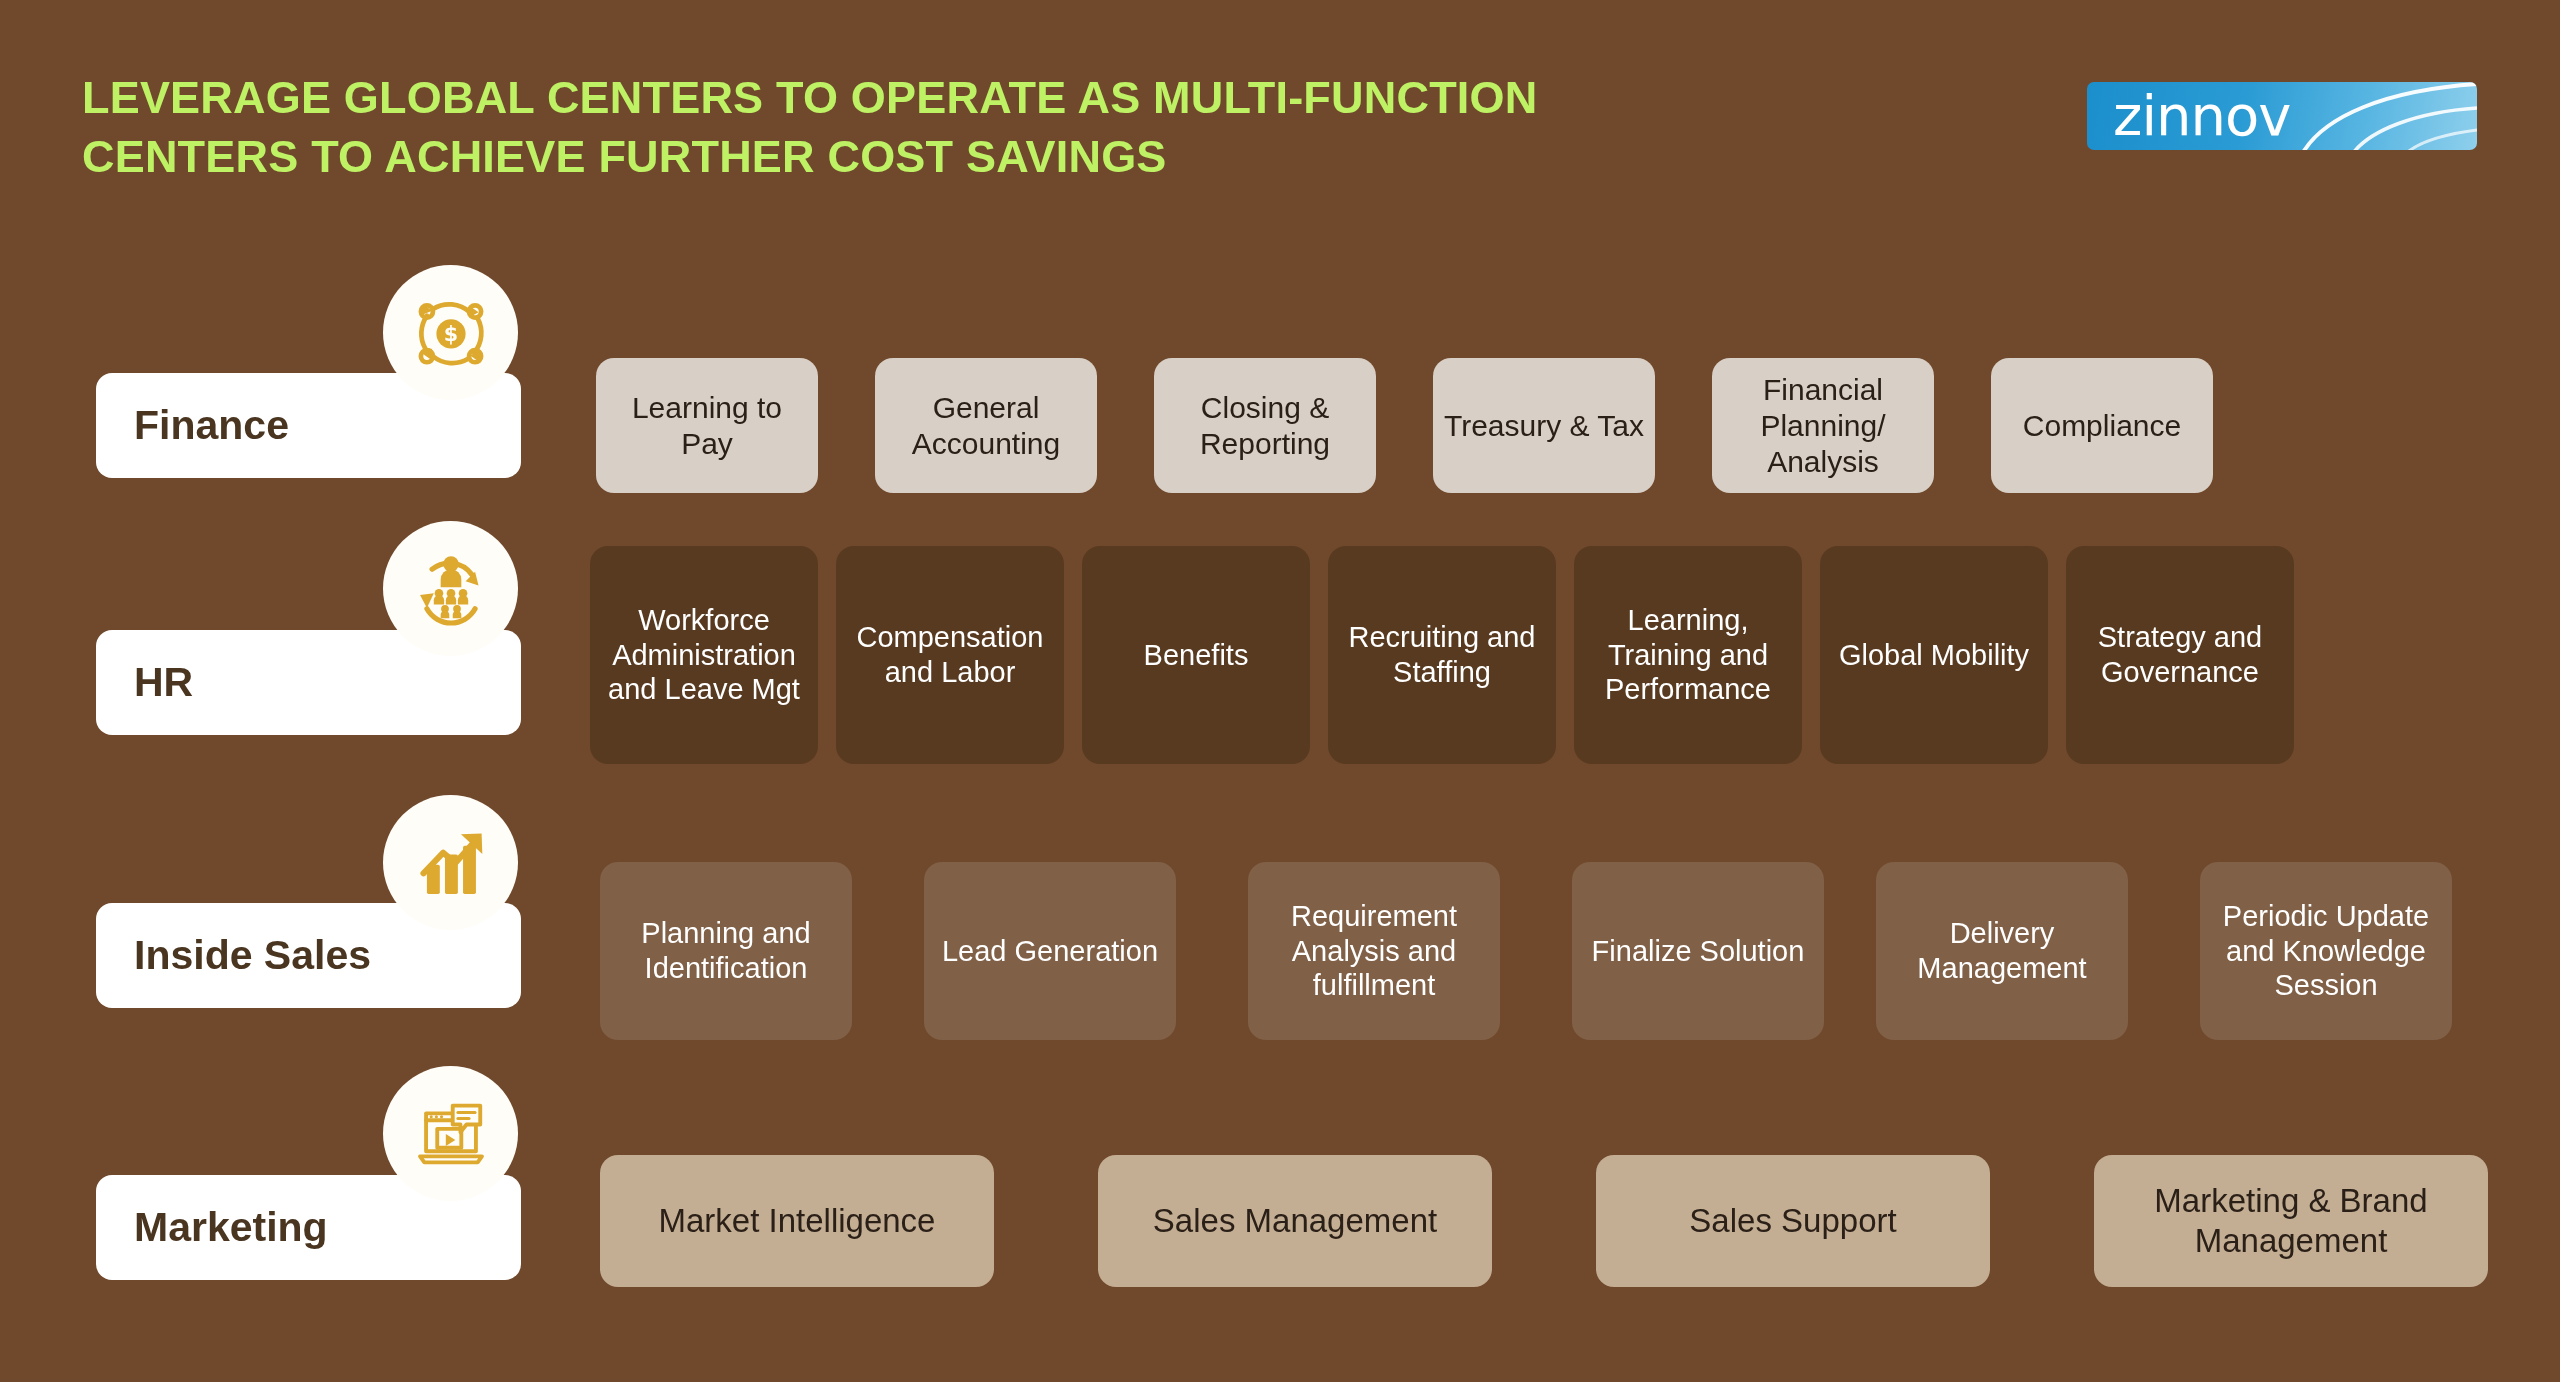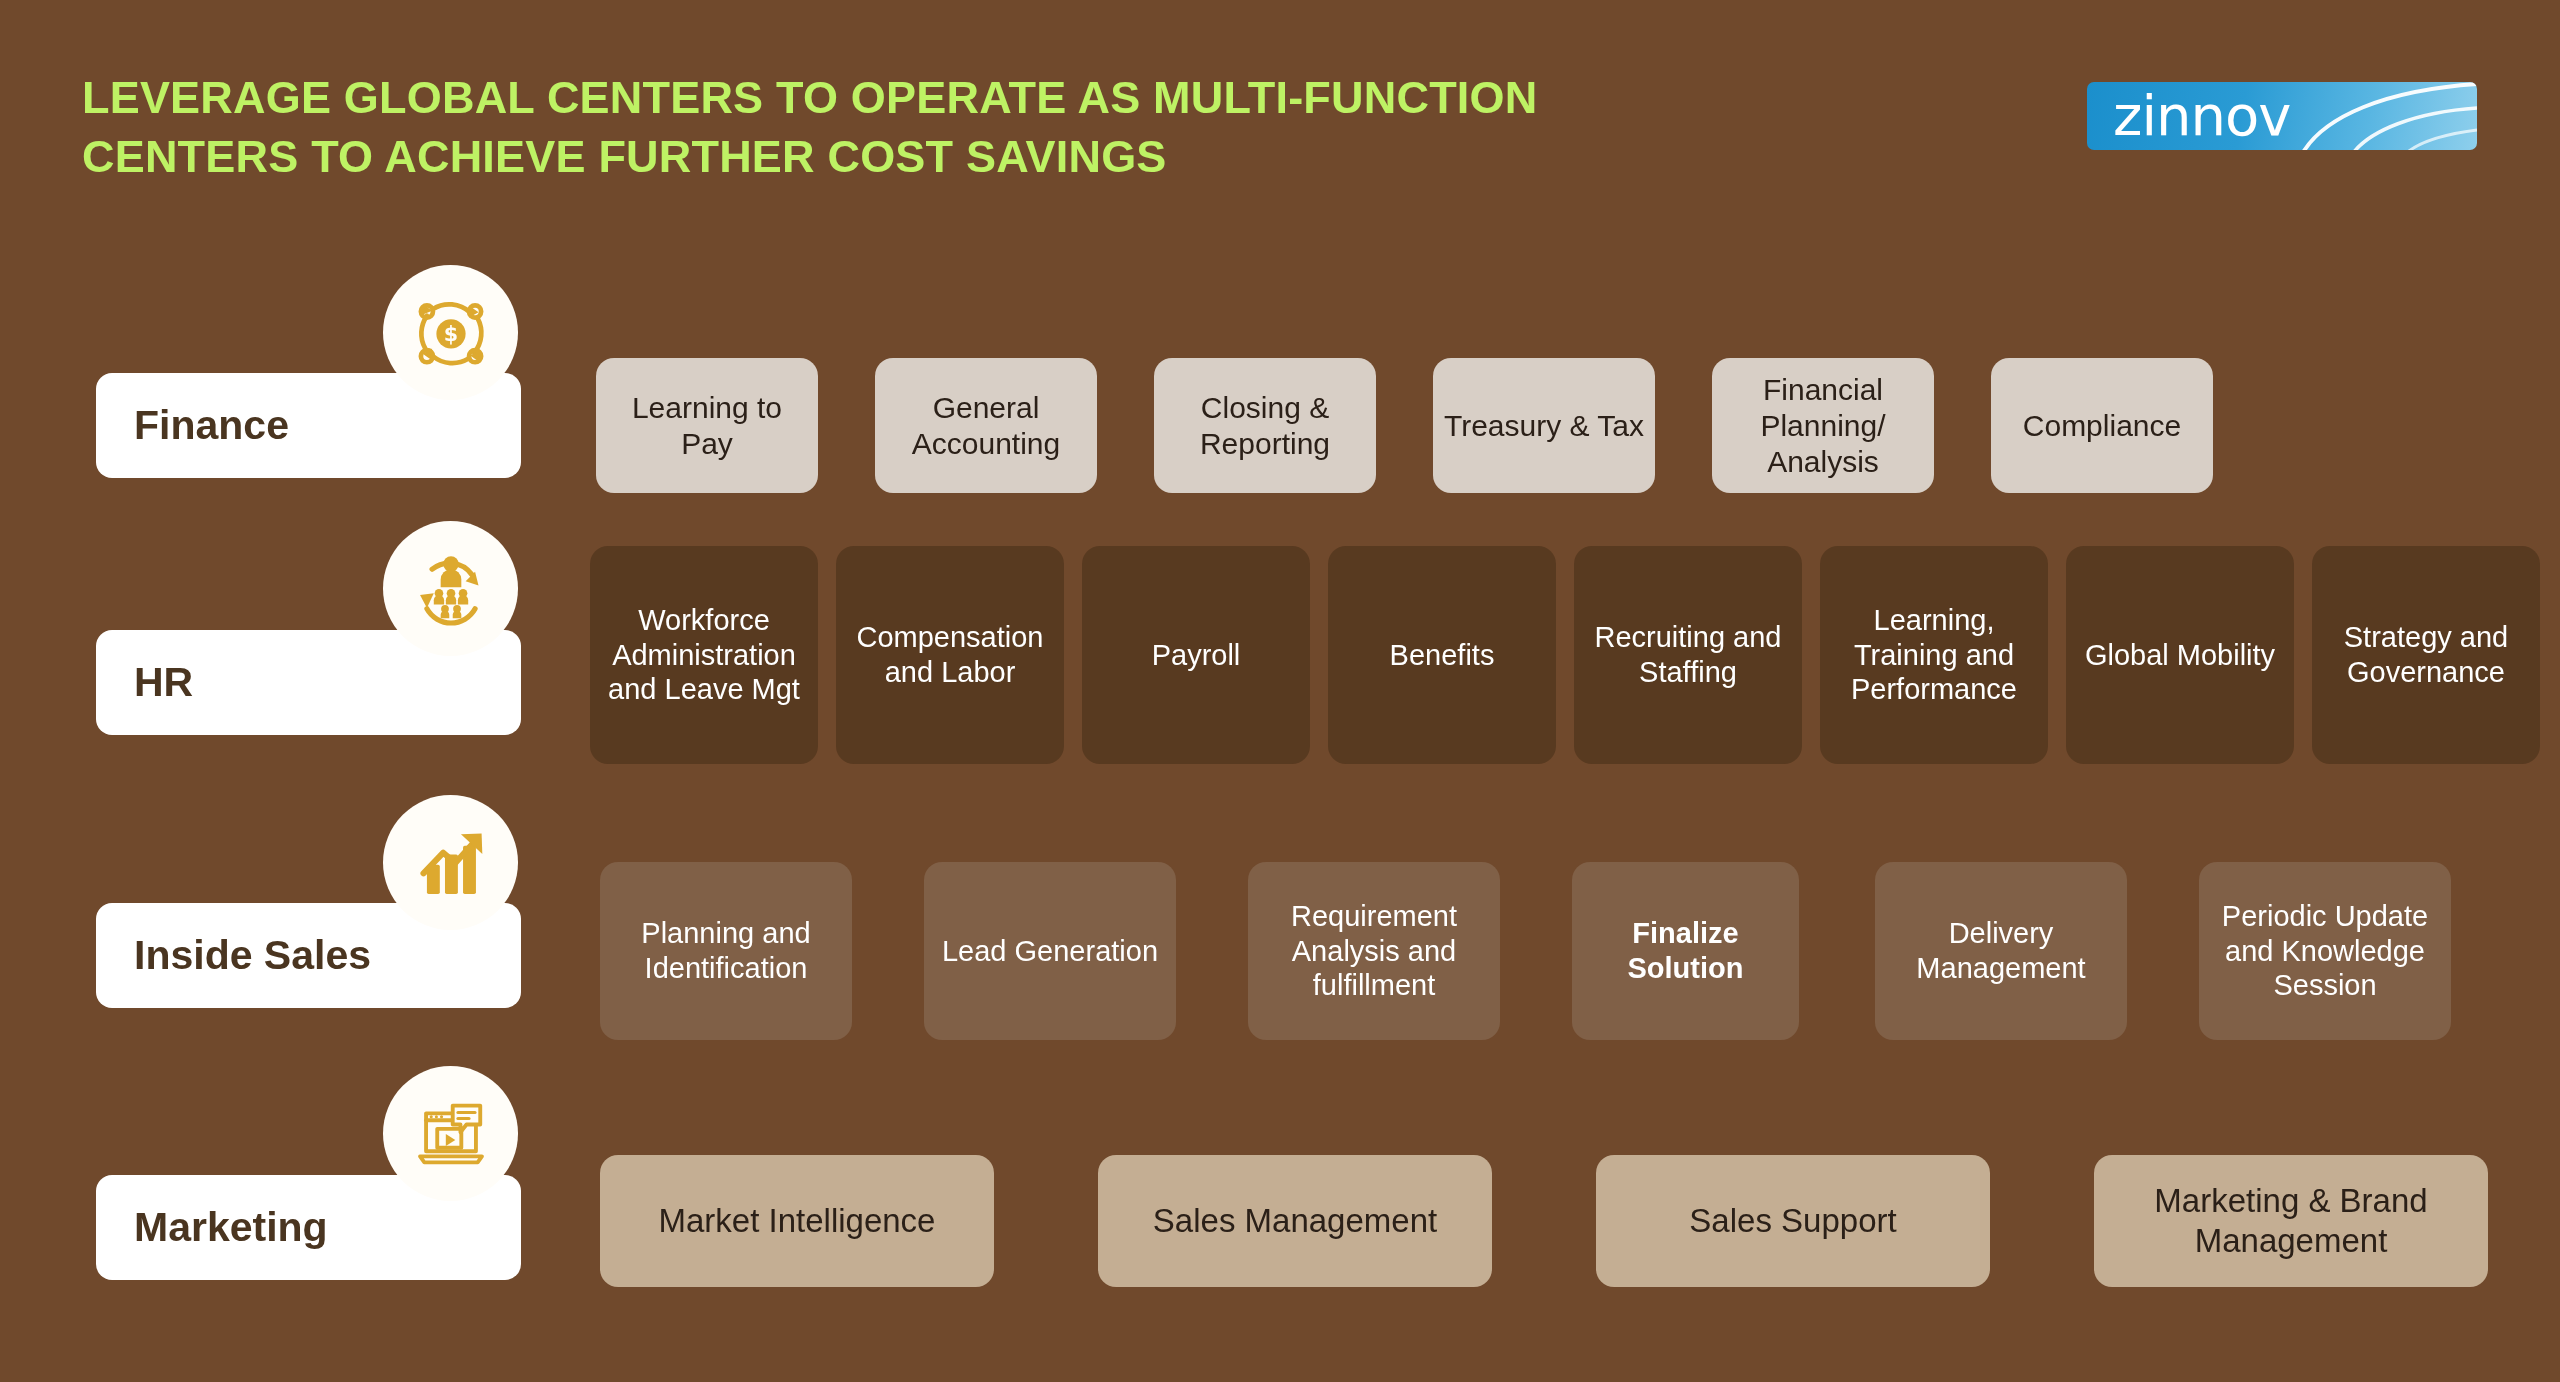--- a/index.html
+++ b/index.html
@@ -222,23 +222,20 @@
   </div>
 
   <div class="items items-hr" style="left:590px; top:546px; height:218px;">
     <div class="item" style="width:228px; margin-right:18px;">
       <span>Workforce Administration and Leave Mgt</span>
     </div>
     <div class="item" style="width:228px; margin-right:18px;">
       <span>Compensation and Labor</span>
     </div>
     <div class="item" style="width:228px; margin-right:18px;">
-      <span>Payroll</span>
-    </div>
-    <div class="item" style="width:228px; margin-right:18px;">
       <span>Benefits</span>
     </div>
     <div class="item" style="width:228px; margin-right:18px;">
       <span>Recruiting and Staffing</span>
     </div>
     <div class="item" style="width:228px; margin-right:18px;">
       <span>Learning, Training and Performance</span>
     </div>
     <div class="item" style="width:228px; margin-right:18px;">
       <span>Global Mobility</span>
@@ -268,21 +265,21 @@
   <div class="items items-sales" style="left:600px; top:862px; height:178px;">
     <div class="item" style="width:252px; margin-right:72px;">
       <span>Planning and Identification</span>
     </div>
     <div class="item" style="width:252px; margin-right:72px;">
       <span>Lead Generation</span>
     </div>
     <div class="item" style="width:252px; margin-right:72px;">
       <span>Requirement Analysis and fulfillment</span>
     </div>
-    <div class="item" style="width:227px; margin-right:76px;font-weight:bold;">
+    <div class="item" style="width:252px; margin-right:52px;">
       <span>Finalize Solution</span>
     </div>
     <div class="item" style="width:252px; margin-right:72px;">
       <span>Delivery Management</span>
     </div>
     <div class="item" style="width:252px;">
       <span>Periodic Update and Knowledge Session</span>
     </div>
   </div>
 </div>

